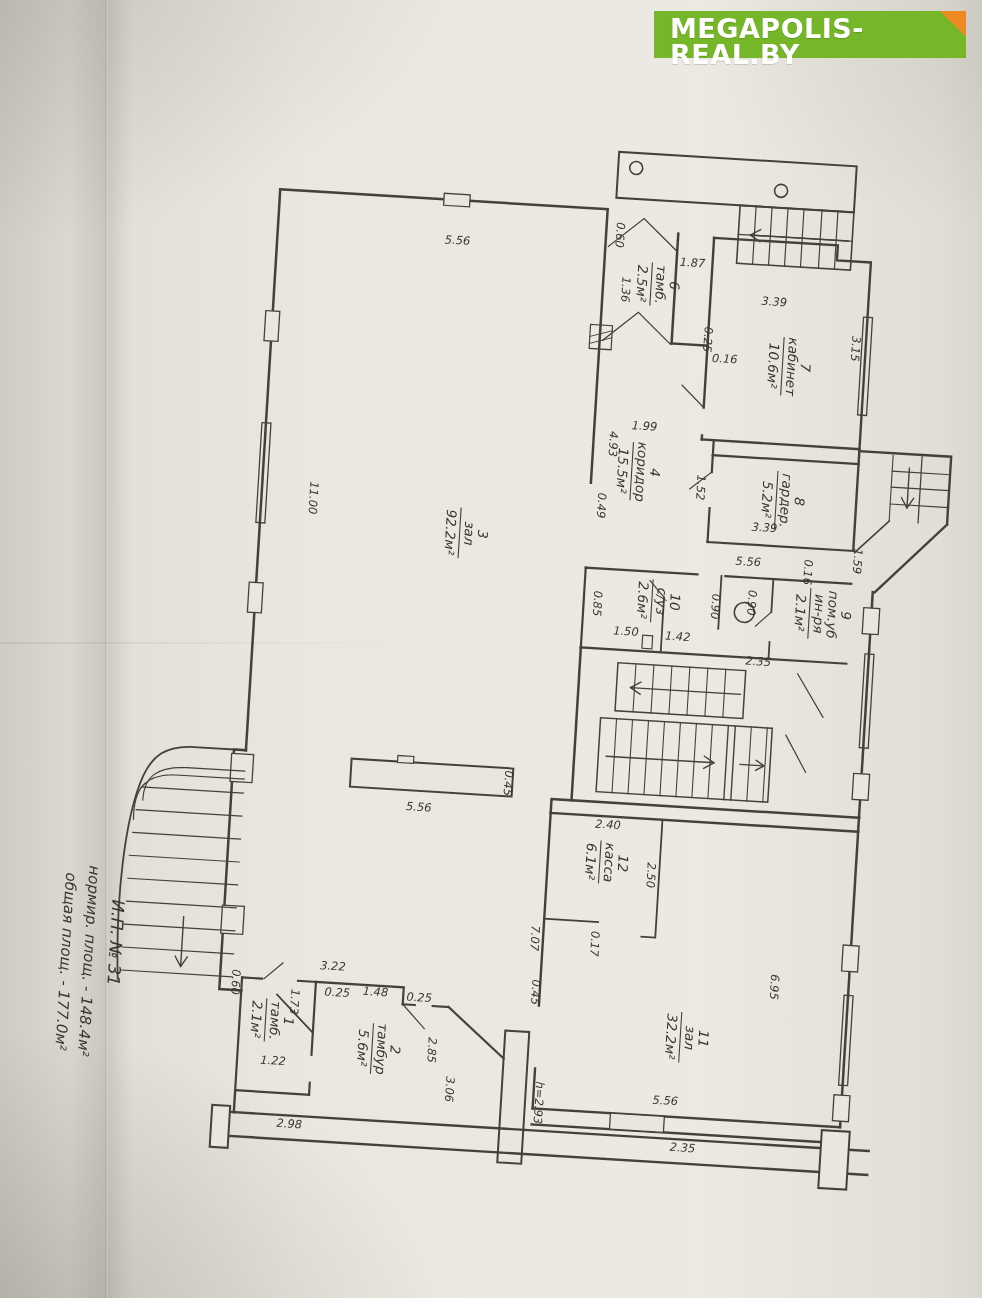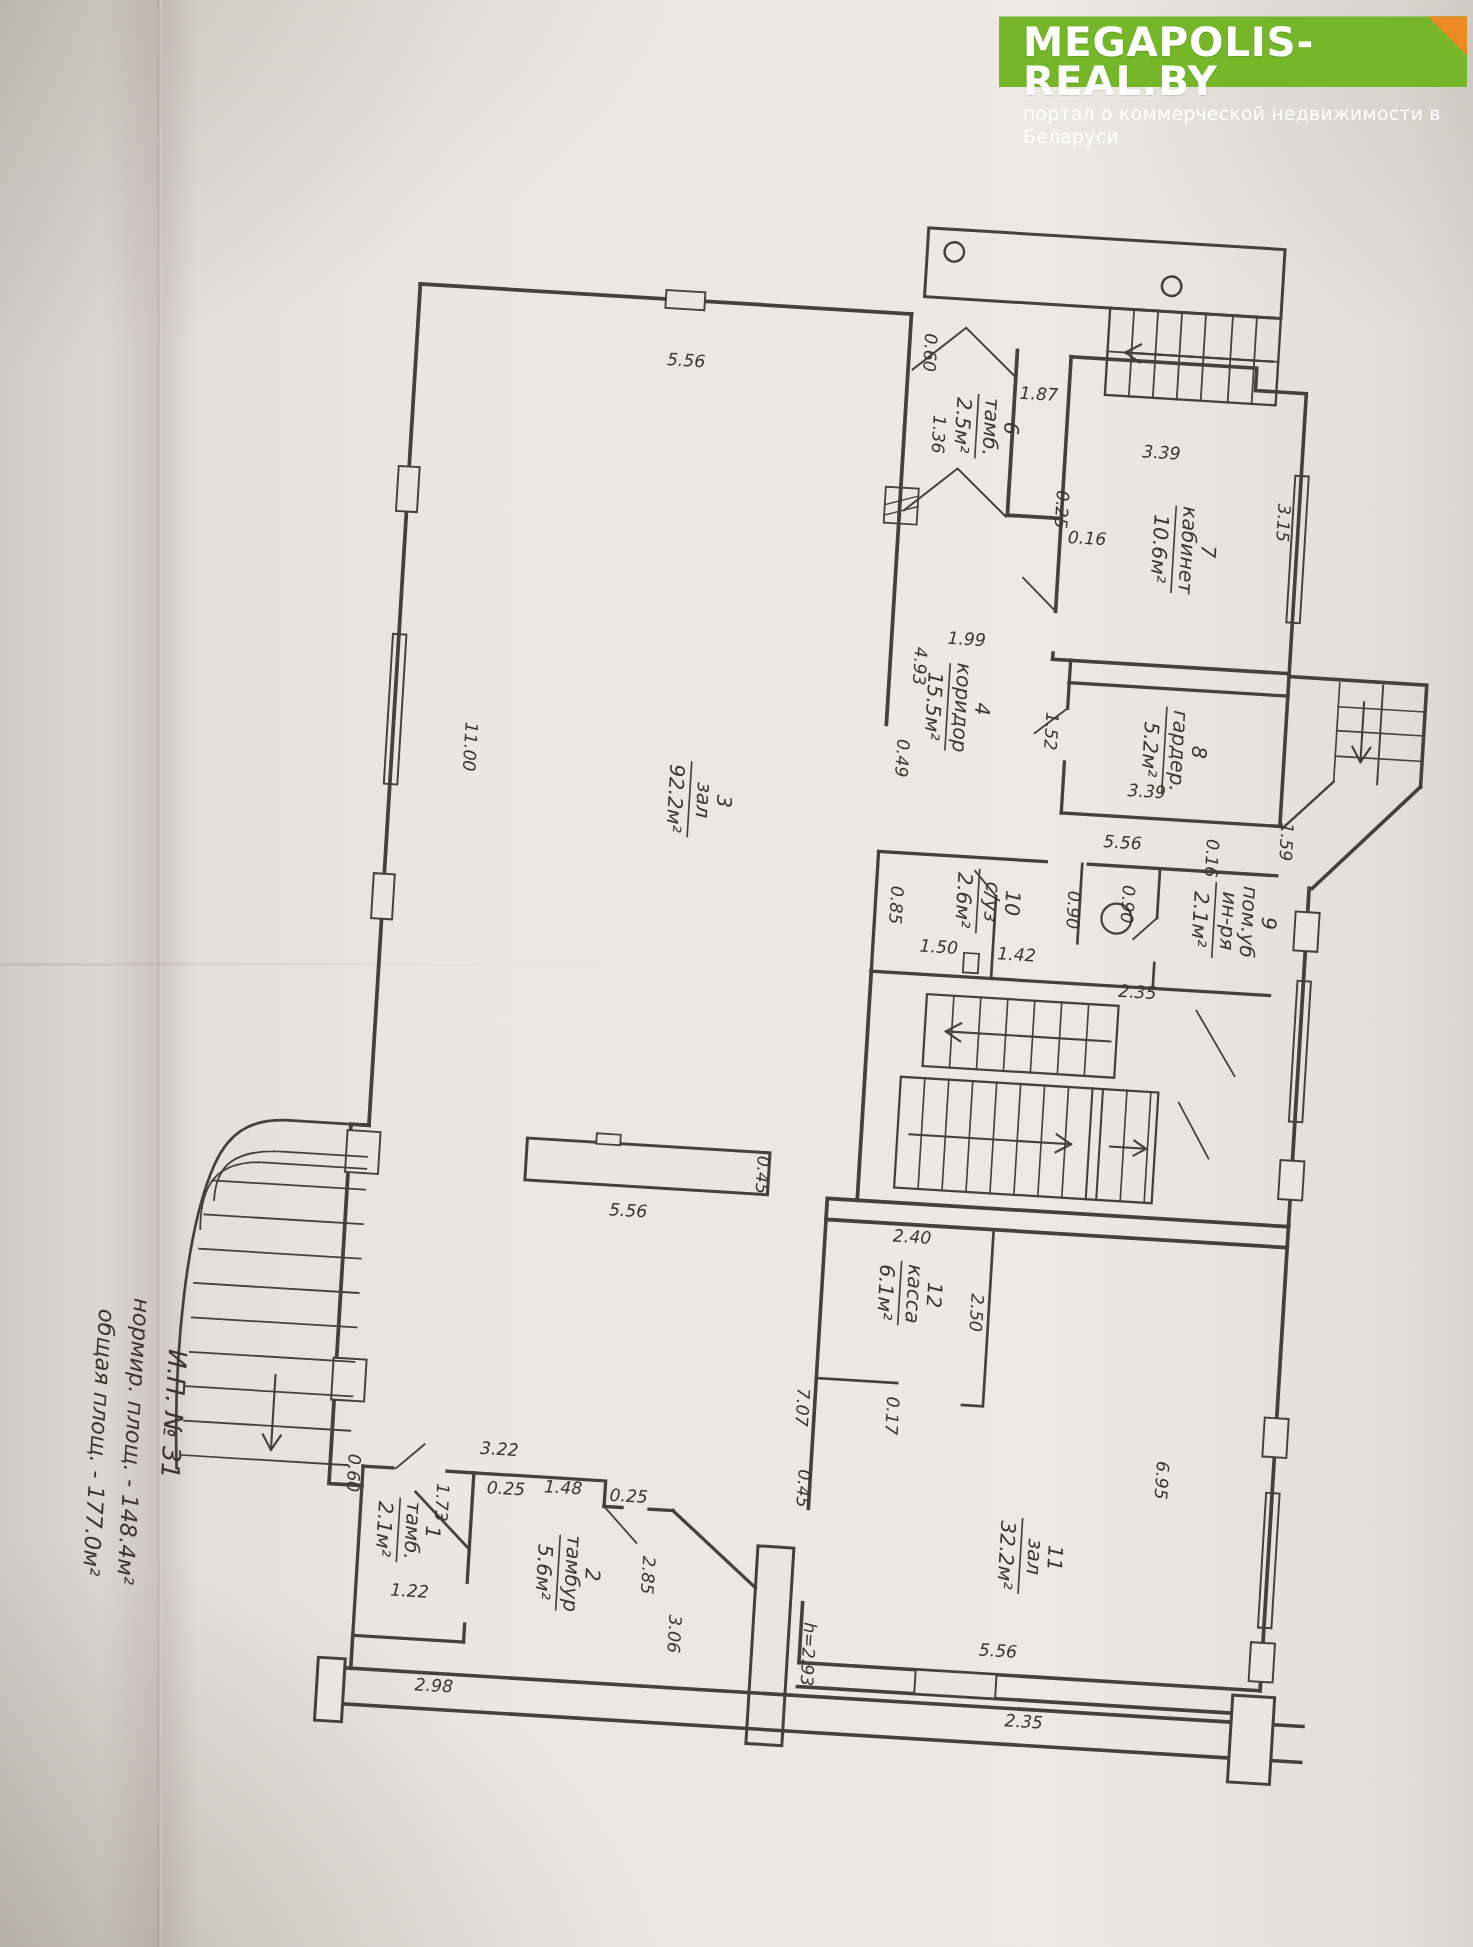--- a/index.html
+++ b/index.html
@@ -10,21 +10,21 @@
       radial-gradient(900px 520px at -90px -70px, rgba(115,110,100,.30), transparent 62%),
       radial-gradient(760px 540px at -20px 1360px, rgba(105,100,90,.32), transparent 62%),
       radial-gradient(520px 320px at 1020px 40px, rgba(120,115,105,.14), transparent 60%),
       linear-gradient(90deg,#cfccc5 0px,#dbd8d1 68px,#ccc8c1 104px,#e3e0d9 132px,#eae7e0 300px,#ece9e2 700px,#e1ded7 938px,#d9d6cf 982px);
   }
   .crease-v{position:absolute;left:105px;top:0;width:3px;height:100%;
     background:linear-gradient(90deg,rgba(90,85,75,.18),rgba(255,255,255,.25));}
   .crease-h{position:absolute;left:0;top:642px;width:420px;height:2px;
     background:linear-gradient(90deg,rgba(100,95,85,.12),transparent);}
   .banner{
-    position:absolute;top:11px;right:4px;width:312px;height:47px;
+    position:absolute;top:11px;right:16px;width:312px;height:47px;
     padding:5px 14px 6px 16px;box-sizing:border-box;color:#fff;
   }
   .banner-bg{position:absolute;inset:0;}
   .banner-fold{position:absolute;top:0;right:0;width:0;height:0;
     border-left:26px solid transparent;}
   .banner-title{position:relative;font-size:27px;font-weight:bold;letter-spacing:.5px;
     line-height:26px;text-shadow:0 1px 1px rgba(0,0,0,.15);}
   .banner-sub{position:relative;font-size:12.5px;margin-top:0px;letter-spacing:.2px;}
   svg text{font-family:"DejaVu Sans",sans-serif;font-style:italic;fill:#3a362e;}
 </style>
@@ -309,15 +309,14 @@
         <text x="103" y="988" font-size="15" text-anchor="middle" transform="rotate(90 103 988)">нормир. площ. - 148.4м²</text>
         <text x="80" y="990" font-size="15" text-anchor="middle" transform="rotate(90 80 990)">общая площ. - 177.0м²</text>
       </g>
     </g>
   </svg>
 
   <div class="banner">
     <div class="banner-bg" style="background: rgb(118, 182, 41);"></div>
     <div class="banner-fold" style="border-top: 26px solid rgb(238, 138, 34);"></div>
     <div class="banner-title">MEGAPOLIS-REAL.BY</div>
-    <div class="banner-sub">портал о коммерческой недвижимости в Беларуси</div>
   </div>
 </div>
 
 </body></html>

